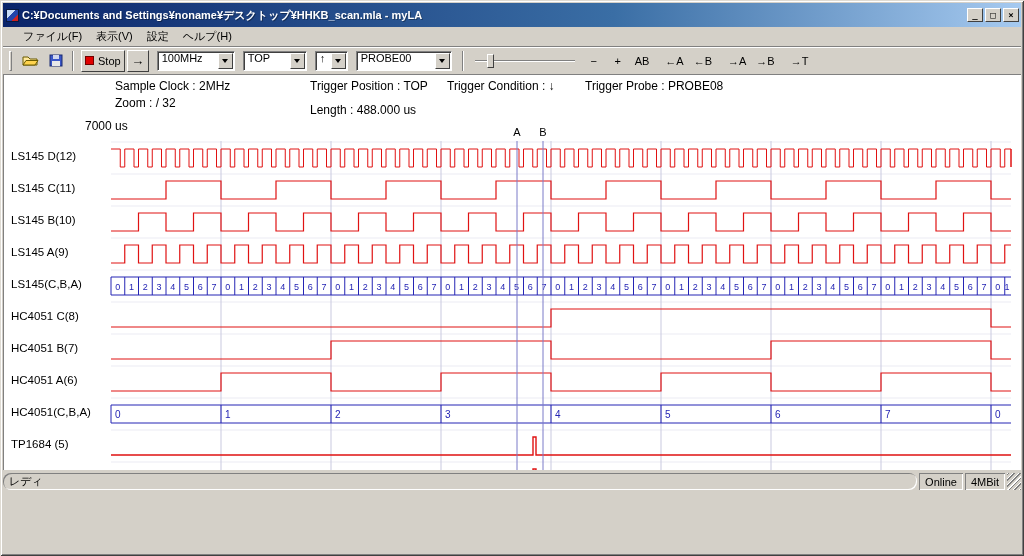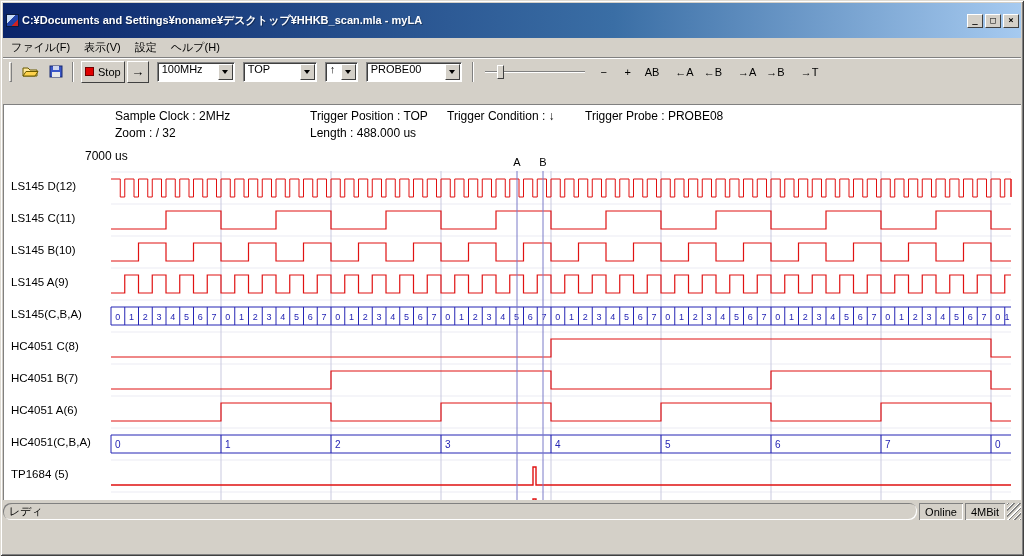--- a/index.html
+++ b/index.html
@@ -8,39 +8,39 @@
 
   .window{
     position:relative;width:1024px;height:556px;background:#d4d0c8;
     padding:3px;
     box-shadow: inset 1px 1px 0 #dfdbd3, inset -1px -1px 0 #404040,
                 inset 2px 2px 0 #ffffff, inset -2px -2px 0 #808080;
   }
 
   
   .titlebar{
-    height:35px;display:flex;align-items:center;padding:0 2px;
+    height:24px;display:flex;align-items:center;padding:0 2px;
     background:linear-gradient(90deg,#0a246a 0%,#3a6ea5 60%,#a6caf0 100%);
     color:#fff;
     justify-content:flex-end;
   }
   .app-icon{width:13px;height:13px;margin:0 3px 0 1px;flex:none;
     background:linear-gradient(135deg,#c8dcf8 0 40%,#2244aa 40% 70%,#cc2222 70%);
     border:1px solid #0a1a40;}
   .title-text{font-size:11px;font-weight:bold;white-space:nowrap;overflow:hidden;flex:1;
     text-shadow:1px 1px 0 rgba(0,0,0,.35);}
   .win-btn{
     width:16px;height:14px;margin-left:2px;flex:none;
     background:#d4d0c8;border:1px solid;border-color:#fff #404040 #404040 #fff;
     font-size:9px;line-height:11px;text-align:center;color:#000;font-weight:bold;
     font-family:"DejaVu Sans Mono",monospace;padding:0;
   }
 
   
-  .menubar{height:19px;display:flex;align-items:center;font-size:11px;padding-left:1px;}
+  .menubar{height:19px;display:flex;align-items:center;font-size:11px;padding-left:13px;}
   .menu-item{padding:2px 7px;color:#000;}
 
   
   .toolbar{
     height:28px;display:flex;align-items:center;
     border-top:1px solid #808080;box-shadow:inset 0 1px 0 #ffffff;
     padding-left:4px;font-size:11px;
   }
   .tb-grip{width:3px;height:20px;margin:0 4px 0 2px;
     border:1px solid;border-color:#fff #808080 #808080 #fff;}
@@ -68,21 +68,20 @@
   .slider-groove{position:absolute;left:0;right:0;top:8px;height:2px;
     border-top:1px solid #808080;border-bottom:1px solid #fff;}
   .slider-thumb{position:absolute;left:12px;top:2px;width:7px;height:14px;
     background:#d4d0c8;border:1px solid;border-color:#fff #404040 #404040 #fff;}
   .gap8{margin-left:8px;}
 
   
   .doc-area{
     position:relative;width:1018px;height:396px;background:#ffffff;overflow:hidden;
     box-shadow:inset 1px 1px 0 #808080, inset -1px -1px 0 #ffffff;
-    margin-top:19px;
   }
   .info-text{position:absolute;font-size:12px;color:#000;white-space:nowrap;}
   .ch-label{position:absolute;left:8px;font-size:11.5px;color:#000;white-space:nowrap;}
   #wave-svg{position:absolute;left:0;top:0;}
   #wave-svg text{font-family:"Liberation Sans",sans-serif;}
 
   
   .hscroll{position:absolute;left:80px;top:448px;width:755px;height:16px;display:flex;background:#f3f1ec;}
   .sc-btn{width:15px;height:16px;flex:none;background:#d4d0c8;
     border:1px solid;border-color:#fff #404040 #404040 #fff;
@@ -145,21 +144,21 @@
     <button class="tb-btn">
       <span class="run-arrow">→</span>
     </button>
 
     <div class="combo" style="width:78px">
       <span class="combo-text">100MHz</span>
       <span class="combo-btn">
           <span class="combo-arrow"></span>
         </span>
     </div>
-    <div class="combo" style="width:74px">
+    <div class="combo" style="width:64px">
       <span class="combo-text">TOP</span>
       <span class="combo-btn">
           <span class="combo-arrow"></span>
         </span>
     </div>
     <div class="combo" style="width:33px">
       <span class="combo-text">↑</span>
       <span class="combo-btn">
           <span class="combo-arrow"></span>
         </span>
@@ -187,21 +186,21 @@
     <button class="tb-btn tb-flat">→B</button>
     <button class="tb-btn tb-flat gap8">→T</button>
   </div>
 
   <div class="doc-area">
     <span class="info-text" style="left:112px;top:5px">Sample Clock : 2MHz</span>
     <span class="info-text" style="left:307px;top:5px">Trigger Position : TOP</span>
     <span class="info-text" style="left:444px;top:5px">Trigger Condition : ↓</span>
     <span class="info-text" style="left:582px;top:5px">Trigger Probe : PROBE08</span>
     <span class="info-text" style="left:112px;top:22px">Zoom : /  32</span>
-    <span class="info-text" style="left:307px;top:22px">Length : 488.000 us</span>
+    <span class="info-text" style="left:307px;top:29px">Length : 488.000 us</span>
     <span class="info-text" style="left:82px;top:45px">7000 us</span>
 
     <div id="channel-labels">
         <div class="ch-label" style="top: 76px;">LS145 D(12)</div>
         <div class="ch-label" style="top: 108px;">LS145 C(11)</div>
         <div class="ch-label" style="top: 140px;">LS145 B(10)</div>
         <div class="ch-label" style="top: 172px;">LS145 A(9)</div>
         <div class="ch-label" style="top: 204px;">LS145(C,B,A)</div>
         <div class="ch-label" style="top: 236px;">HC4051 C(8)</div>
         <div class="ch-label" style="top: 268px;">HC4051 B(7)</div>

